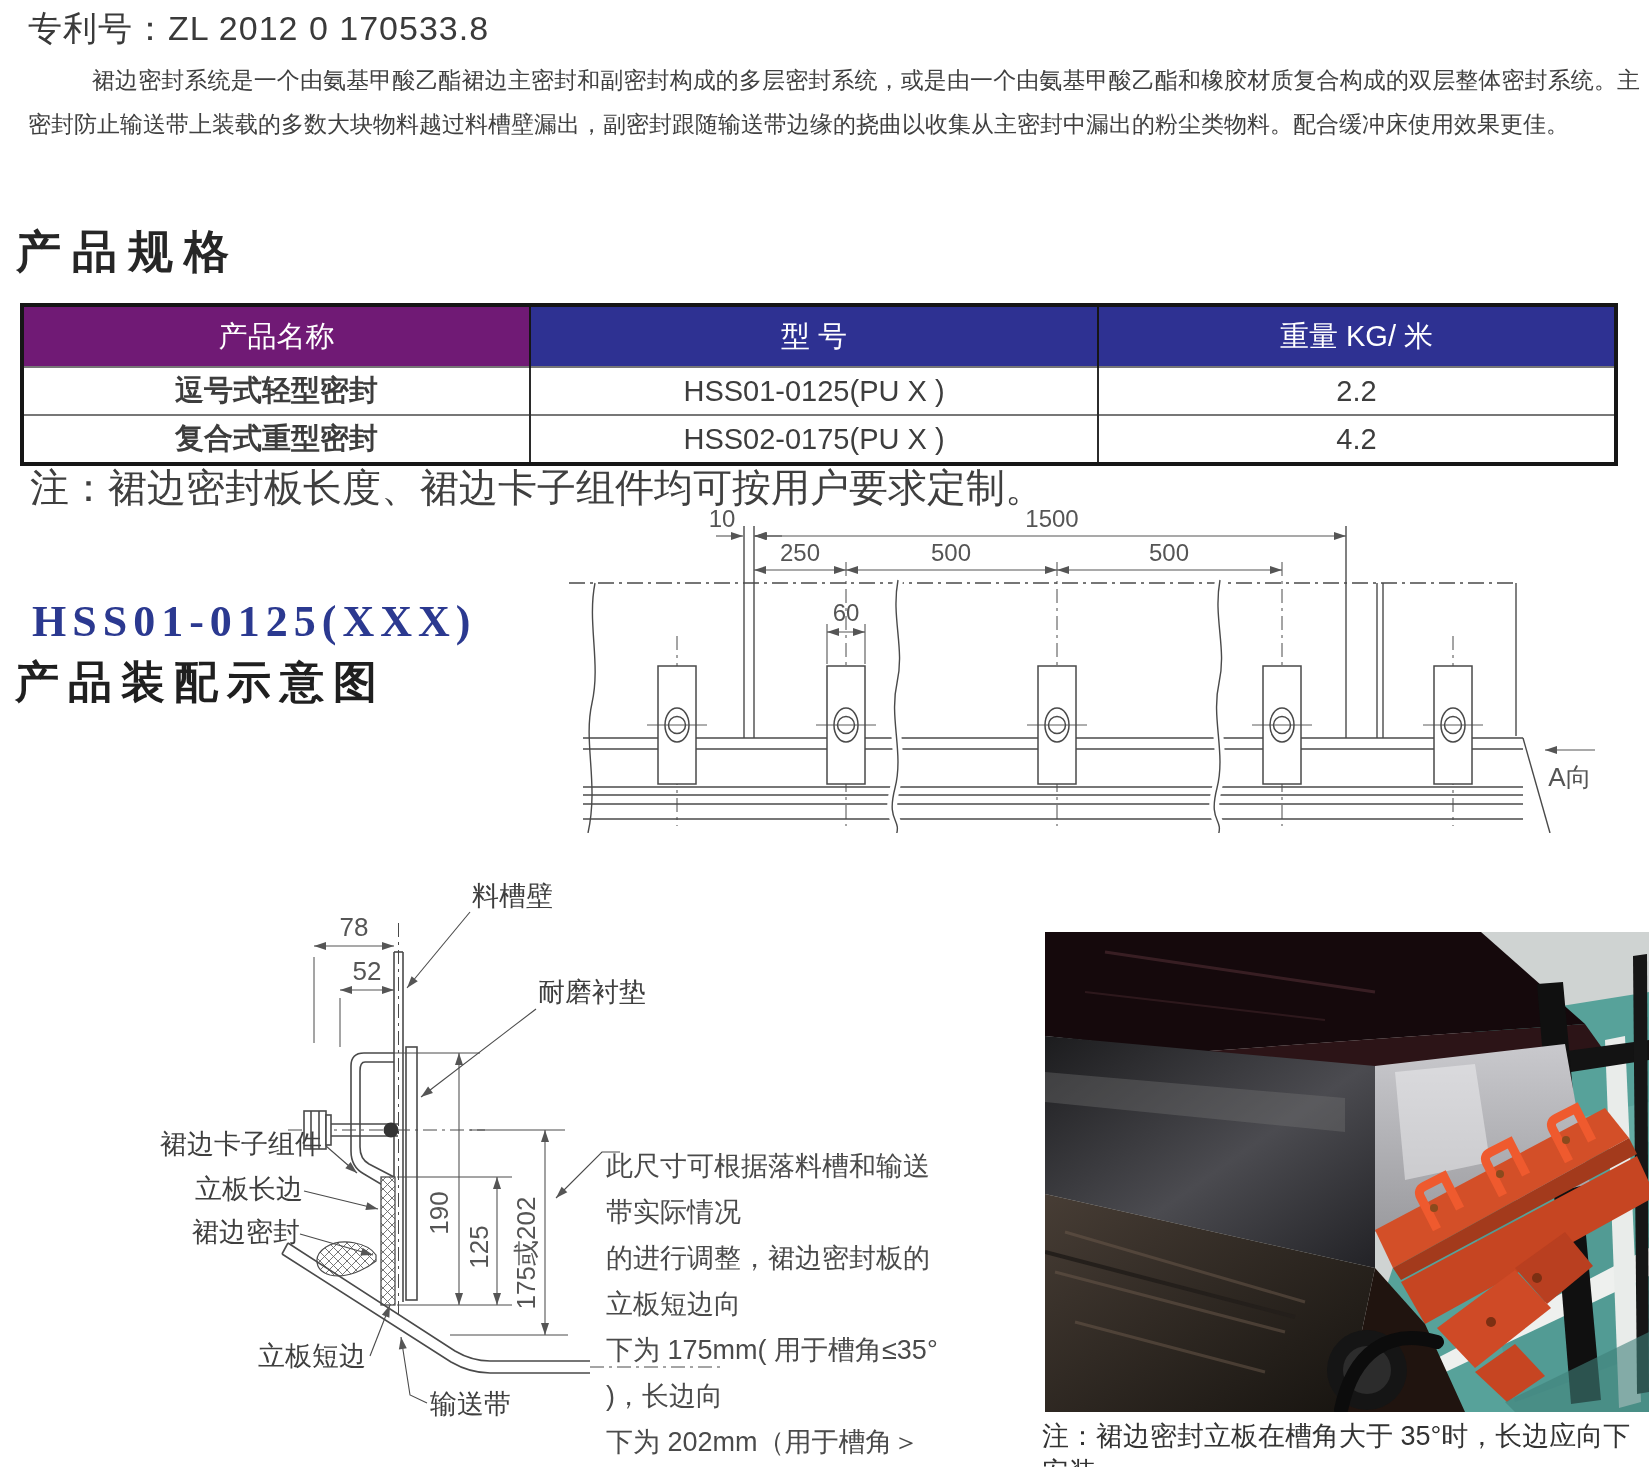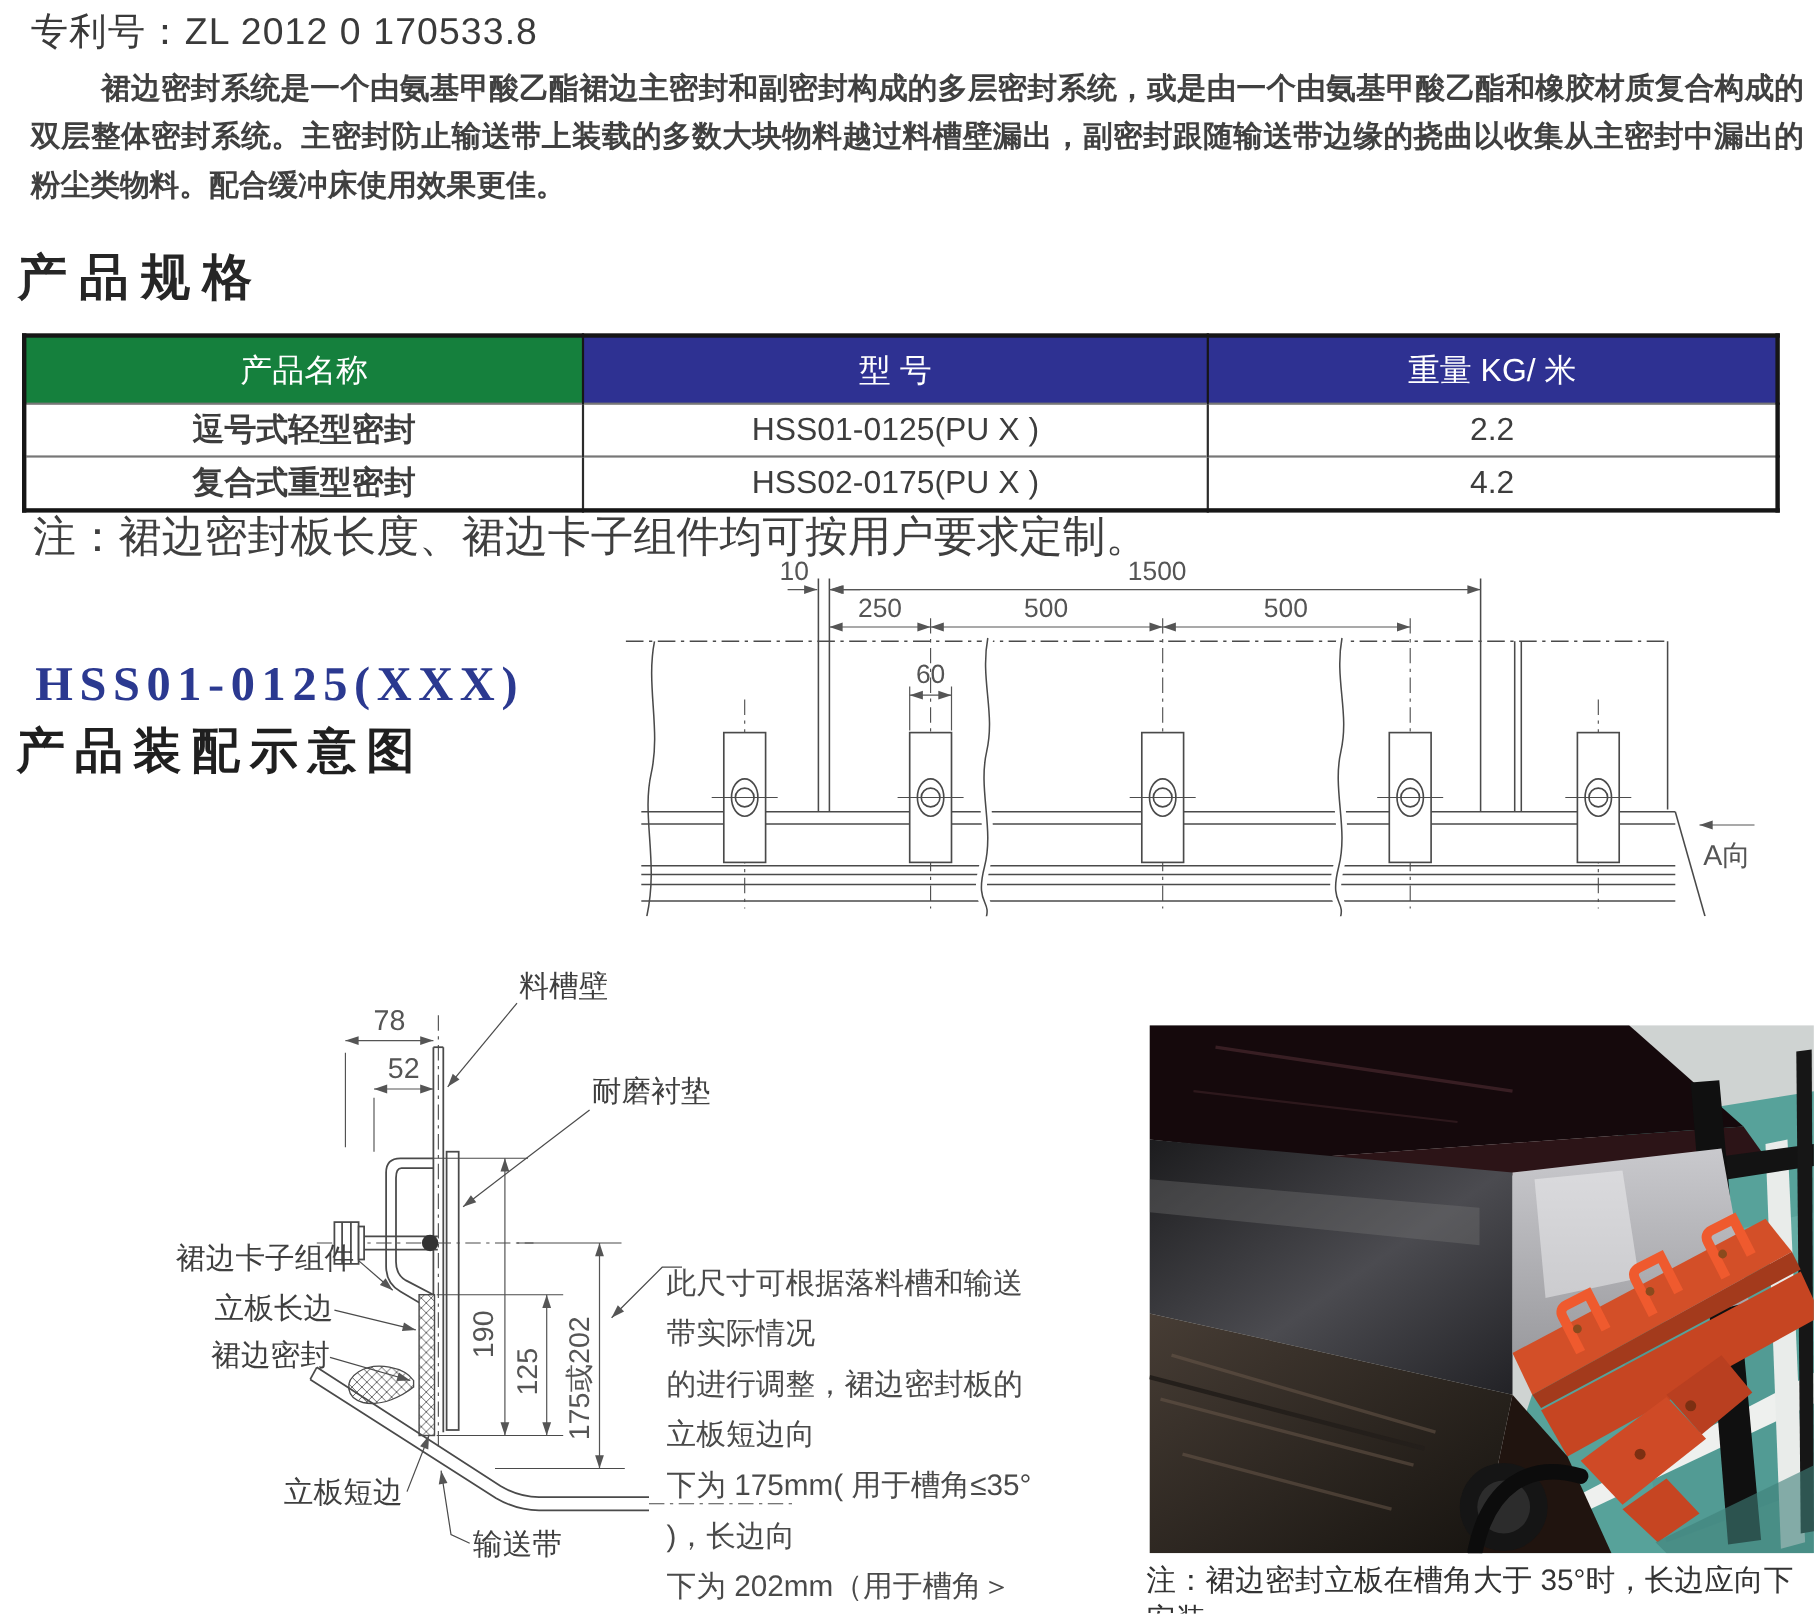--- a/index.html
+++ b/index.html
@@ -1,21 +1,21 @@
 <!DOCTYPE html>
 <html><head>
 <meta charset="utf-8">
 <style>
   html,body{margin:0;padding:0;background:#fff;}
   .page{position:relative;width:1651px;height:1467px;background:#ffffff;overflow:hidden;
         font-family:"Liberation Sans","DejaVu Sans",sans-serif;color:#3d3d3d;}
   .abs{position:absolute;}
   .patent{left:28px;top:6px;font-size:34px;color:#3a3a3a;letter-spacing:1px;}
-  .intro{left:28px;top:58px;width:1612px;font-size:27px;line-height:44px;text-align:justify;
-         text-indent:64px;color:#404040;font-weight:bold;}
+  .intro{left:28px;top:58px;width:1612px;font-size:23px;line-height:44px;text-align:justify;
+         text-indent:64px;color:#404040;}
   .h1{left:16px;top:222px;font-size:45px;font-weight:bold;color:#262626;letter-spacing:11px;}
   .spec-table{left:20px;top:303px;width:1594px;border-collapse:collapse;border:4px solid #161616;table-layout:fixed;}
   .spec-table th{background:#2e3192;color:#ffffff;font-size:29px;font-weight:400;height:57px;
                  border-left:2px solid #161616;}
   .spec-table th:first-child{border-left:none;}
   .spec-table td{font-size:29px;color:#3d3d3d;text-align:center;height:44px;
                  border-left:2px solid #2b2b2b;border-top:2px solid #777;}
   .spec-table td:first-child{border-left:none;font-weight:bold;}
   .note1{left:30px;top:461px;font-size:39px;color:#3f3f3f;}
   .model{left:15px;top:596px;font-size:44px;font-weight:bold;letter-spacing:6px;
@@ -39,21 +39,21 @@
   <div class="abs h1">产品规格</div>
 
   <table class="abs spec-table">
     <colgroup>
         <col style="width:508px">
         <col style="width:568px">
         <col style="width:518px">
       </colgroup>
     <thead>
       <tr>
-        <th style="background: #15803d;">产品名称</th>
+        <th style="background: #701a75;">产品名称</th>
         <th style="background: rgb(46, 49, 146);">型 号</th>
         <th style="background: rgb(46, 49, 146);">重量 KG/ 米</th>
       </tr>
     </thead>
     <tbody>
       <tr>
         <td>逗号式轻型密封</td>
         <td>HSS01-0125(PU X )</td>
         <td>2.2</td>
       </tr>

